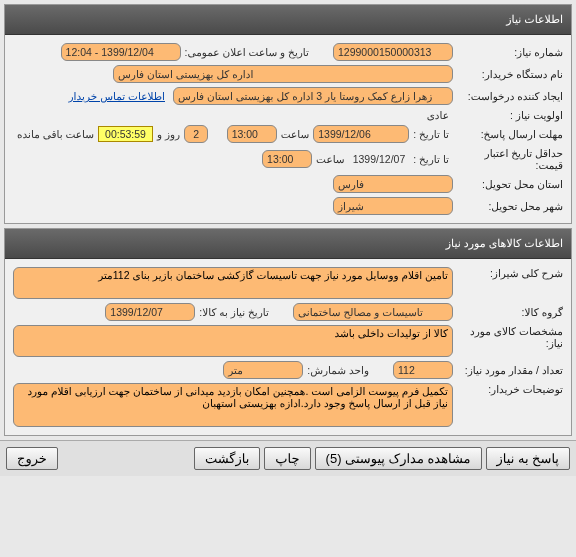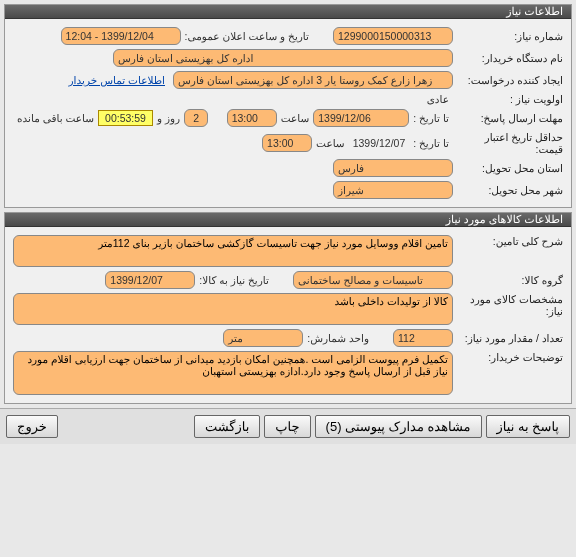--- a/index.html
+++ b/index.html
@@ -12,21 +12,21 @@
   color: #333;
 }
 .panel {
   border: 1px solid #999;
   margin: 4px;
   background: #f0f0f0;
 }
 .panel-header {
   background: linear-gradient(#6a6a6a, #4a4a4a);
   color: #fff;
-  padding: 0 8px;
+  padding: 8px 8px;
   font-size: 11px;
   border-bottom: 1px solid #333;
 }
 .panel-body {
   padding: 6px 8px;
 }
 .row {
   display: flex;
   align-items: center;
   padding: 2px 0;
@@ -168,21 +168,21 @@
     </div>
 
   </div>
 </div>
 
 <div class="panel">
   <div class="panel-header">اطلاعات کالاهای مورد نیاز</div>
   <div class="panel-body">
 
     <div class="row" style="align-items:flex-start">
-      <span class="label">شرح کلی تامین:</span>
+      <span class="label">شرح کلی شیراز:</span>
       <textarea class="field field-ro" rows="2" readonly="" style="">تامین اقلام ووسایل مورد نیاز جهت تاسیسات گازکشی ساختمان بازیر بنای 112متر</textarea>
     </div>
 
     <div class="row">
       <span class="label">گروه کالا:</span>
       <span class="field field-ro" style="width:160px">تاسیسات و مصالح ساختمانی</span>
       <span class="label-sm" style="margin-right:20px">تاریخ نیاز به کالا:</span>
       <span class="field field-ro" style="width:90px">1399/12/07</span>
     </div>
 

